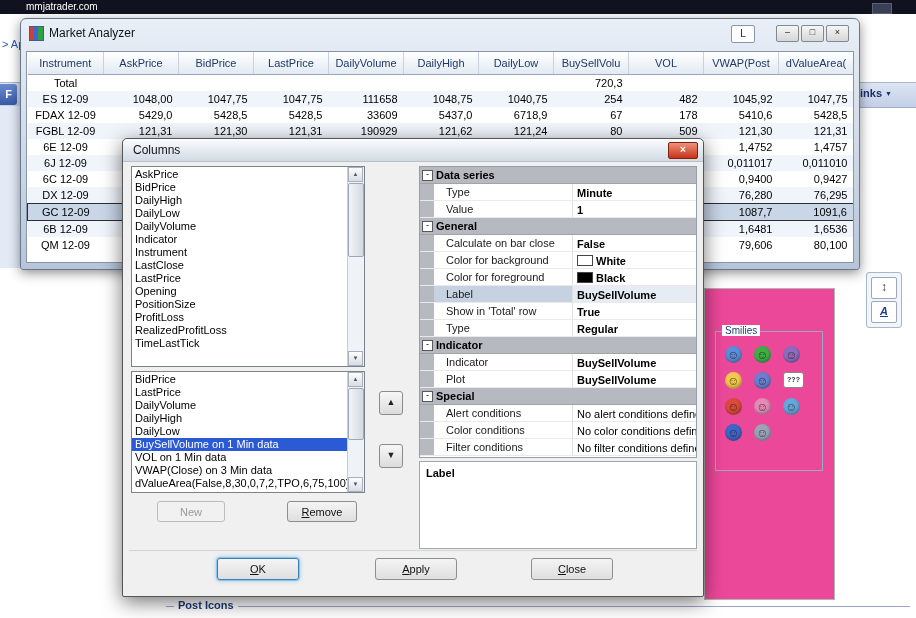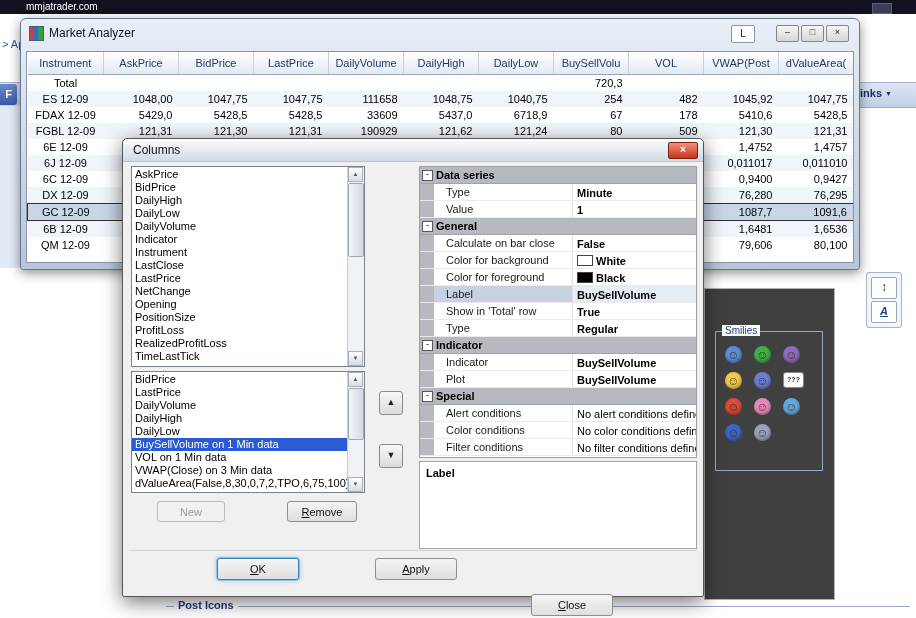--- a/index.html
+++ b/index.html
@@ -22,21 +22,21 @@
 
   
   .float-tools{position:absolute;left:866px;top:272px;width:34px;height:54px;background:#f2f5fa;
                border:1px solid #a8b4c8;border-radius:3px;z-index:6;}
   .tool-btn{position:absolute;left:4px;width:24px;height:20px;background:#fff;border:1px solid #9aa6ba;
             border-radius:2px;text-align:center;line-height:19px;font-size:11px;color:#334;}
   .t-up{top:4px;font-size:12px;}
   .font-a{top:28px;font-weight:bold;font-style:italic;color:#1a3c8c;text-decoration:underline;}
 
   
-  .post-panel{position:absolute;left:704px;top:288px;width:129px;height:310px;background:#404040;
+  .post-panel{position:absolute;left:704px;top:288px;width:129px;height:310px;background:#ec4899;
               border:1px solid #b4b4b4;z-index:5;}
   .smilies-box{position:absolute;left:10px;top:42px;width:106px;height:138px;border:1px solid #9aa8c8;}
   .legend{position:absolute;left:6px;top:-7px;background:#fff;padding:0 3px;font-size:10px;color:#1f3a7a;}
   .smilies-grid{position:absolute;left:9px;top:14px;width:92px;display:flex;flex-wrap:wrap;gap:9px 12px;}
   .smiley{width:17px;height:17px;border-radius:50%;display:inline-flex;align-items:center;justify-content:center;
           font-size:12px;color:rgba(40,20,0,.78);box-shadow:inset -1px -2px 3px rgba(0,0,0,.28);}
   .smiley-bubble{width:19px;height:14px;background:#fff;border:1px solid #888;border-radius:3px;
                  font-size:7px;line-height:13px;text-align:center;color:#333;font-weight:bold;}
 
   
@@ -95,21 +95,21 @@
   .arrow-btn{position:absolute;left:256px;width:22px;height:22px;background:linear-gradient(#f7f7f7,#dcdcdc);
              border:1px solid #8c8c8c;border-radius:3px;text-align:center;line-height:20px;font-size:9px;color:#222;}
   .aup{top:252px;} .adown{top:305px;}
 
   .btn{position:absolute;height:22px;background:linear-gradient(#f4f4f4,#dfdfdf);border:1px solid #8e8e8e;
        border-radius:3px;font-size:11px;font-family:inherit;color:#111;padding:0;}
   .newb{left:34px;top:362px;width:68px;height:21px;color:#9a9a9a;background:#f1f1f1;border-color:#bcbcbc;}
   .removeb{left:164px;top:362px;width:70px;height:21px;}
   .okb{left:94px;top:419px;width:82px;}
   .applyb{left:252px;top:419px;width:82px;}
-  .closeb{left:408px;top:419px;width:82px;margin-top:36px;}
+  .closeb{left:408px;top:419px;width:82px;}
   .focus{border:1px solid #3c7fb1;box-shadow:0 0 0 1px #8ec4ea,0 0 5px rgba(70,160,230,.7);}
 
   .pgrid{position:absolute;left:296px;top:27px;width:276px;height:290px;background:#fff;
          border:1px solid #989ea6;overflow:hidden;}
   .pg-cat{height:16px;background:#b6bac0;display:flex;align-items:center;font-weight:bold;font-size:11px;
           border-bottom:1px solid #a0a4aa;}
   .cbox{width:9px;height:9px;border:1px solid #565a60;background:#fff;font-size:9px;line-height:7px;
         text-align:center;margin:0 3px 0 2px;font-weight:normal;box-sizing:content-box;}
   .pg-row{height:16px;display:flex;align-items:stretch;font-size:11px;border-bottom:1px solid #eaeaea;}
   .gut{width:14px;background:#b6bac0;flex:none;}
@@ -366,21 +366,20 @@
     <div class="items">
         <div class="li">AskPrice</div>
         <div class="li">BidPrice</div>
         <div class="li">DailyHigh</div>
         <div class="li">DailyLow</div>
         <div class="li">DailyVolume</div>
         <div class="li">Indicator</div>
         <div class="li">Instrument</div>
         <div class="li">LastClose</div>
         <div class="li">LastPrice</div>
-        <div class="li">NetChange</div>
         <div class="li">Opening</div>
         <div class="li">PositionSize</div>
         <div class="li">ProfitLoss</div>
         <div class="li">RealizedProfitLoss</div>
         <div class="li">TimeLastTick</div>
       </div>
     <div class="sbar">
       <span class="sb sbu">▲</span>
       <span class="thumb t1"></span>
       <span class="sb sbd">▼</span>

